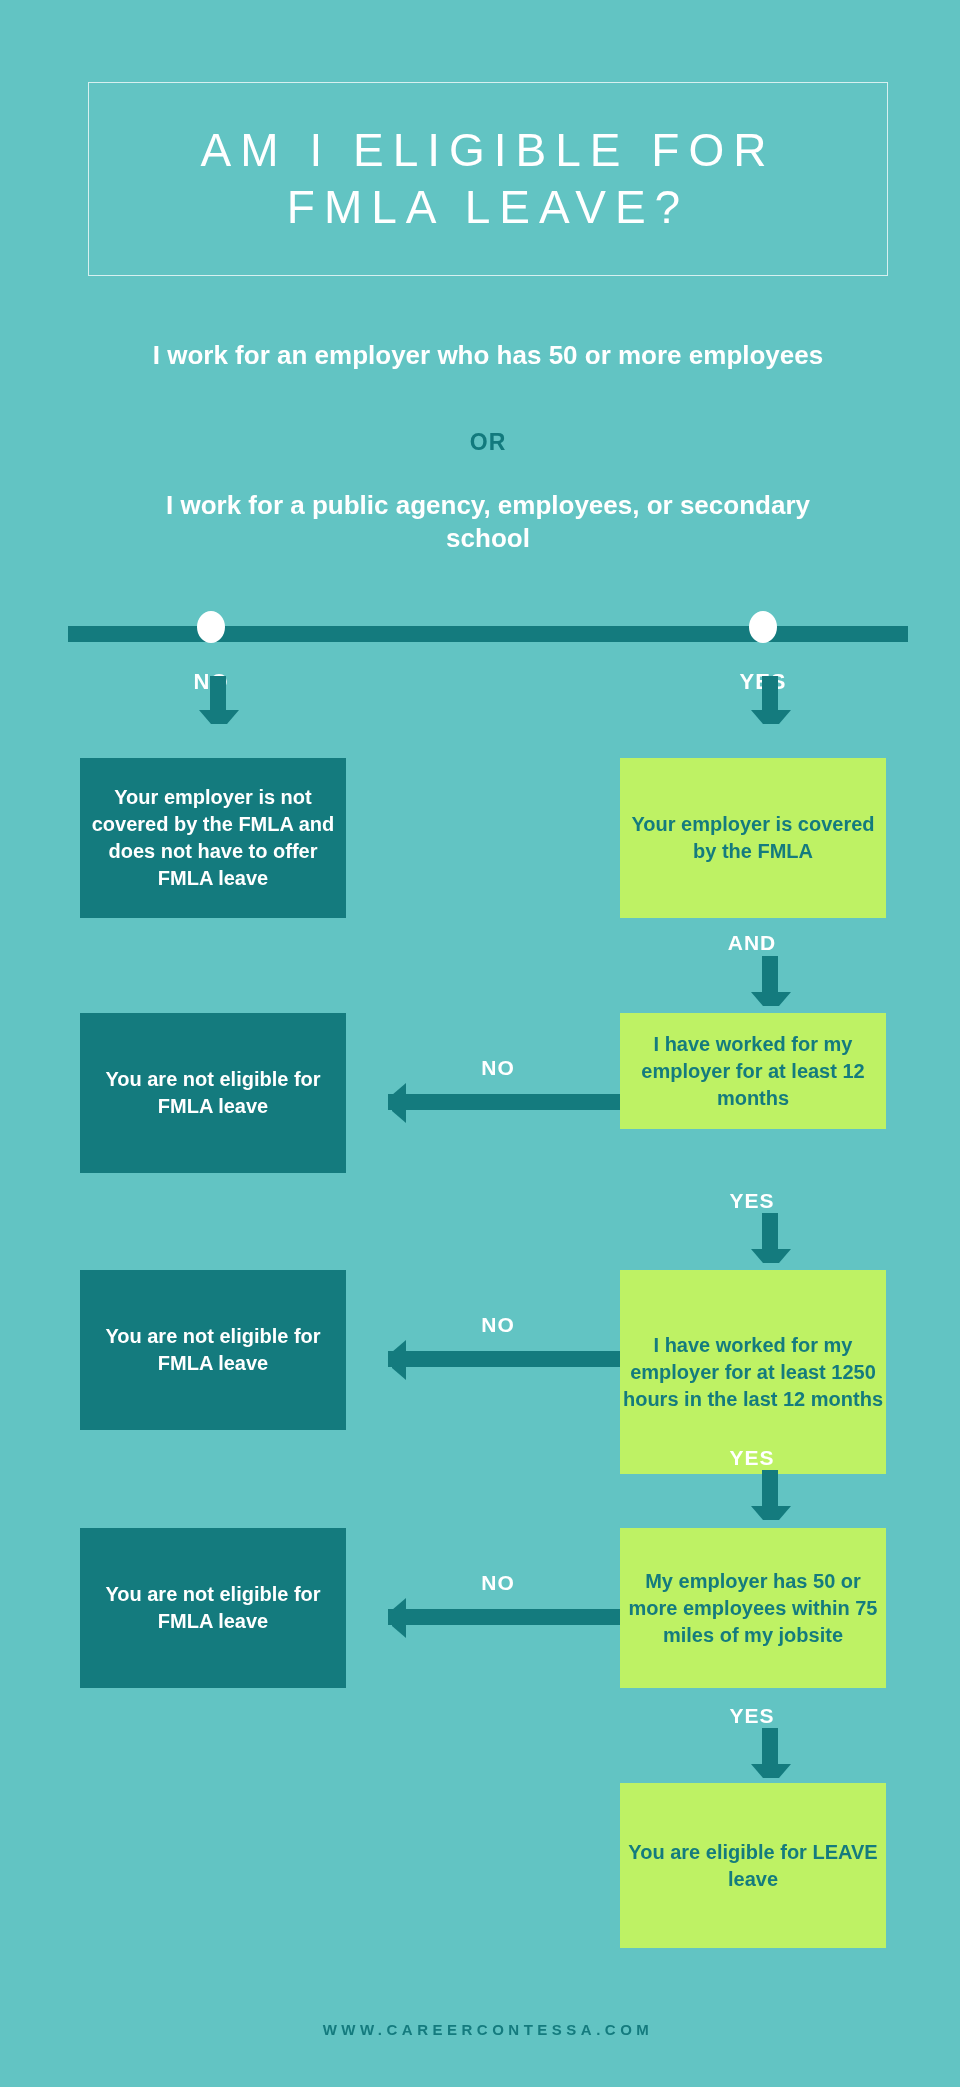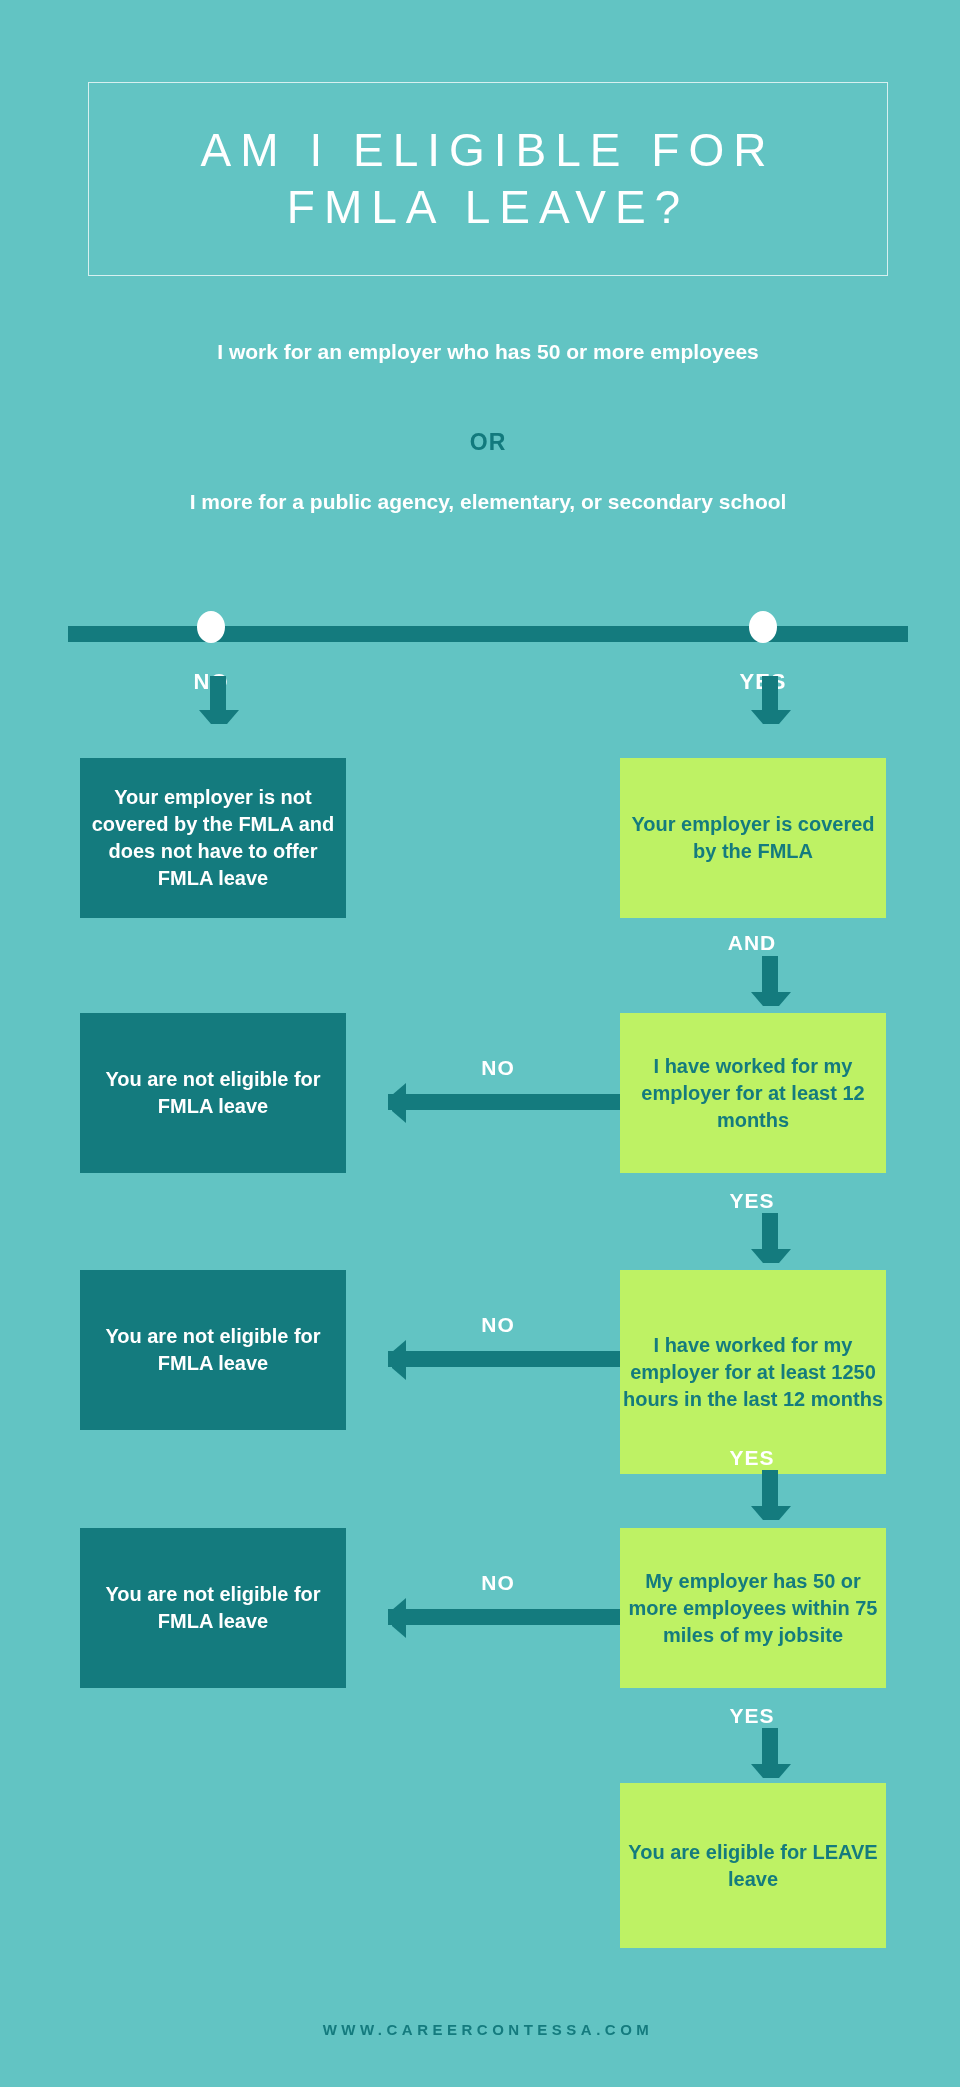--- a/index.html
+++ b/index.html
@@ -19,21 +19,21 @@
   }
   .title-text{
     color:#ffffff; font-weight:300; font-size:46px; line-height:1.25;
     letter-spacing:9px; text-align:center; text-transform:uppercase;
     white-space:pre-line;
   }
 
   
   .sub{
     position:absolute; left:110px; width:740px; text-align:center;
-    color:#ffffff; font-weight:bold; font-size:21px; line-height:1.28;
+    color:#ffffff; font-weight:bold; font-size:26px; line-height:1.28;
   }
   #sub1{ top:323px; }
   #sub2{ top:473px; }
   .or-label{
     position:absolute; left:0; top:413px; width:960px; text-align:center;
     color:#127A7D; font-weight:bold; font-size:23px; letter-spacing:1px;
   }
 
   
   .branch-line{
@@ -64,21 +64,21 @@
   .box.light{ background:#bef264; color:#147B7E; font-weight:bold; }
 
   
   #box-l1{ left:72px; top:750px;  width:266px; height:160px; }
   #box-l2{ left:72px; top:1005px; width:266px; height:160px; }
   #box-l3{ left:72px; top:1262px; width:266px; height:160px; }
   #box-l4{ left:72px; top:1520px; width:266px; height:160px; }
 
   
   #box-r1{ left:612px; top:750px;  width:266px; height:160px; }
-  #box-r2{ left:612px; top:1005px; width:266px; height:160px; }
+  #box-r2{ left:612px; top:1005px; width:266px; height:116px; }
   #box-r3{ left:612px; top:1262px; width:266px; height:204px;text-align:center; }
   #box-r4{ left:612px; top:1520px; width:266px; height:160px; }
   #box-r5{ left:612px; top:1775px; width:266px; height:165px; }
 
   
   .v-arrow{ position:absolute; width:24px; }
   .v-arrow .stem{
     position:absolute; left:11px; top:0; width:2.5px; background:#147B7E;
   }
   .v-arrow .head{
@@ -155,21 +155,21 @@
 </head>
 <body>
 
 <div class="title-box">
   <div class="title-text">AM I ELIGIBLE FOR
 FMLA LEAVE?</div>
 </div>
 
 <div class="sub" id="sub1">I work for an employer who has 50 or more employees</div>
 <div class="or-label">OR</div>
-<div class="sub" id="sub2">I more for a public agency, elementary, or secondary school</div>
+<div class="sub" id="sub2">I work for a public agency, employees, or secondary school</div>
 
 <div class="branch-line"></div>
 <div class="node-ring" id="node-no"></div>
 <div class="node-ring" id="node-yes"></div>
 <div class="branch-label" id="label-no">NO</div>
 <div class="branch-label" id="label-yes">YES</div>
 
 <div class="v-arrow" id="va-no-top">
   <div class="stem"></div>
   <div class="head"></div>

